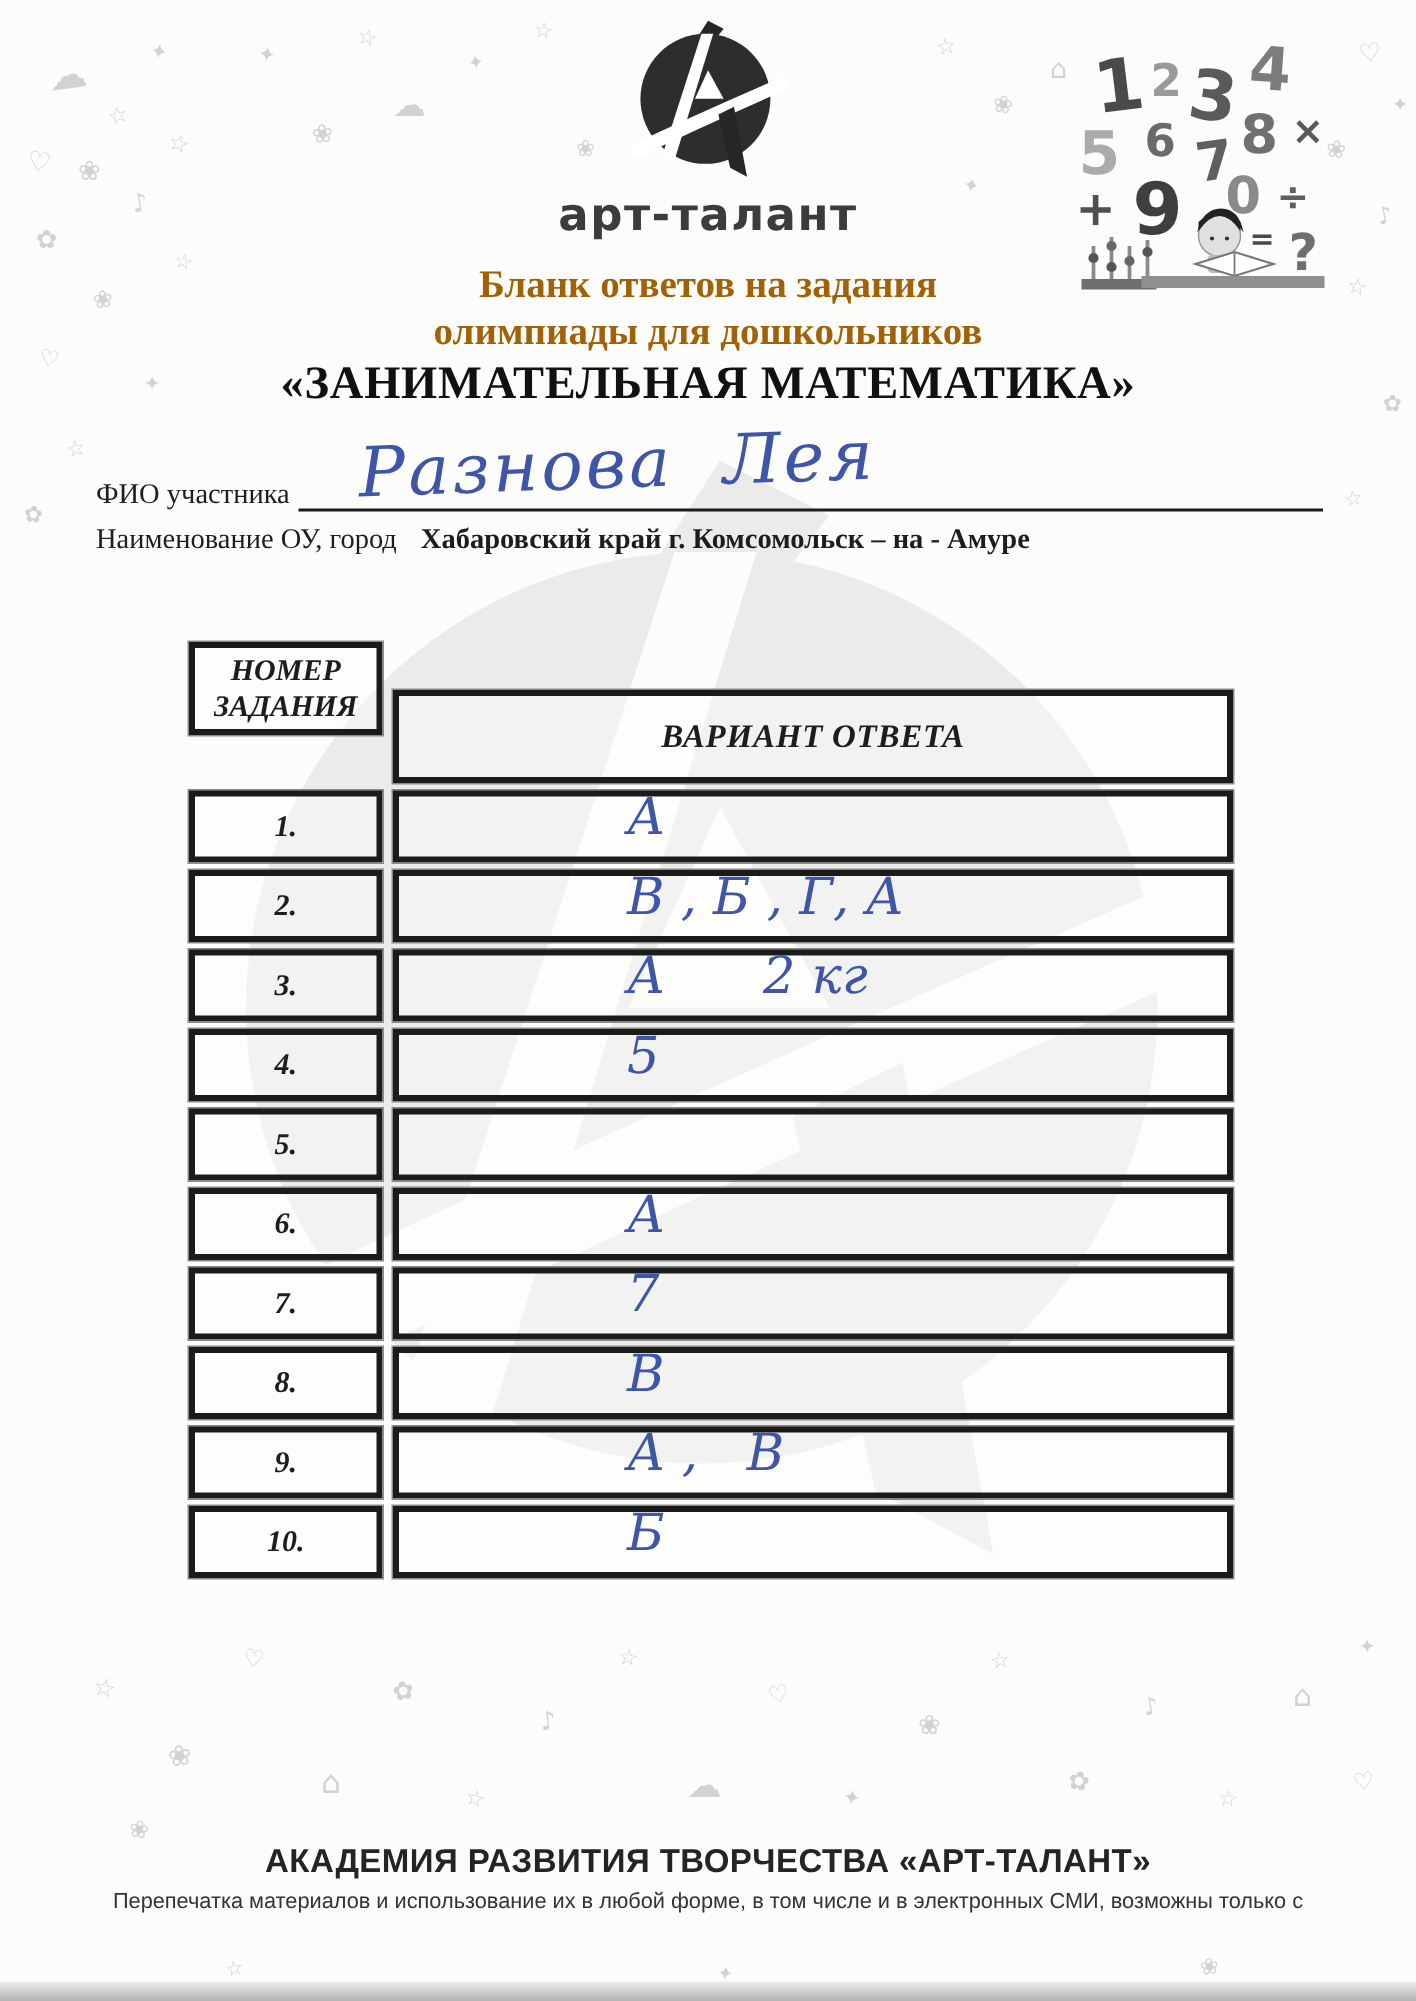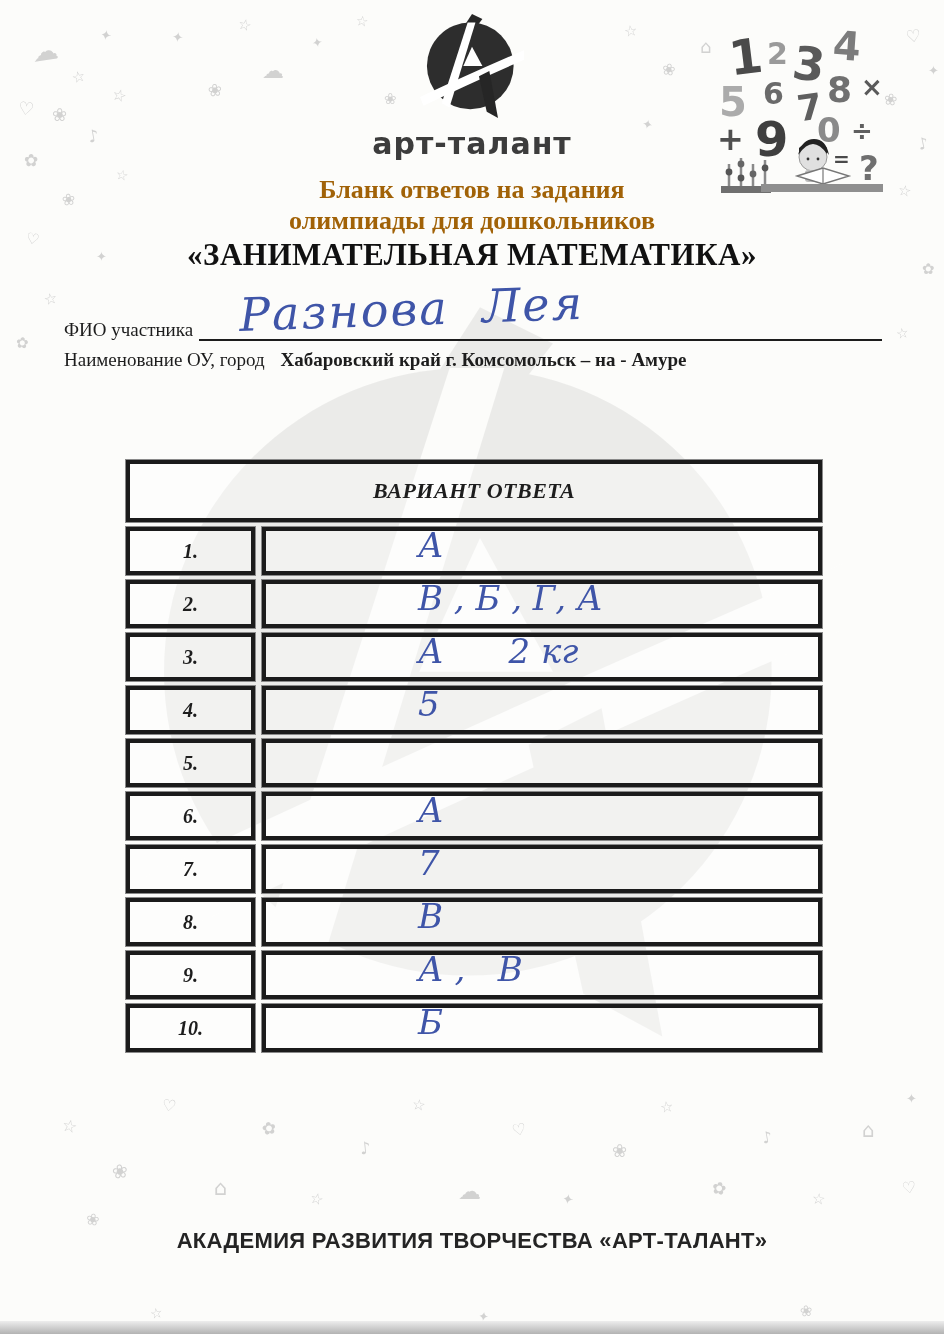--- a/index.html
+++ b/index.html
@@ -146,20 +146,22 @@
       <span class="hand participant-name">Разнова  Лея</span>
     </div>
     <div class="fio-row row-school">
       <span class="fio-label">Наименование ОУ, город</span>
       <span class="fio-value">Хабаровский край г. Комсомольск – на - Амуре</span>
     </div>
   </div>
 
   <div class="answer-table">
     <div class="t-row header-row">
+      <div class="cell num-cell">НОМЕР
+ЗАДАНИЯ</div>
       <div class="cell ans-cell">ВАРИАНТ ОТВЕТА</div>
     </div>
     <div class="t-row body-row">
       <div class="cell num-cell">1.</div>
       <div class="cell ans-cell">
           <span class="hand ans-hand">А</span>
         </div>
     </div>
     <div class="t-row body-row">
       <div class="cell num-cell">2.</div>
@@ -213,20 +215,21 @@
       <div class="cell num-cell">10.</div>
       <div class="cell ans-cell">
           <span class="hand ans-hand">Б</span>
         </div>
     </div>
   </div>
 
   <div class="footer">
     <div class="footer-title">АКАДЕМИЯ РАЗВИТИЯ ТВОРЧЕСТВА «АРТ-ТАЛАНТ»</div>
     <div class="footer-fine">
+      <div>Перепечатка материалов и использование их в любой форме, в том числе и в электронных СМИ, возможны только с</div>
     </div>
   </div>
 
   <div class="bottom-band"></div>
 <span class="doodle" style="left: 32px; top: 38px; font-size: 26px; transform: rotate(-8deg);">☁</span>
     <span class="doodle" style="left: 100px; top: 28px; font-size: 14px; transform: rotate(10deg);">✦</span>
     <span class="doodle" style="left: 72px; top: 70px; font-size: 15px; transform: rotate(-14deg);">☆</span>
     <span class="doodle" style="left: 18px; top: 100px; font-size: 18px; transform: rotate(8deg);">♡</span>
     <span class="doodle" style="left: 52px; top: 106px; font-size: 18px; transform: rotate(0deg);">❀</span>
     <span class="doodle" style="left: 112px; top: 88px; font-size: 16px; transform: rotate(16deg);">☆</span>

